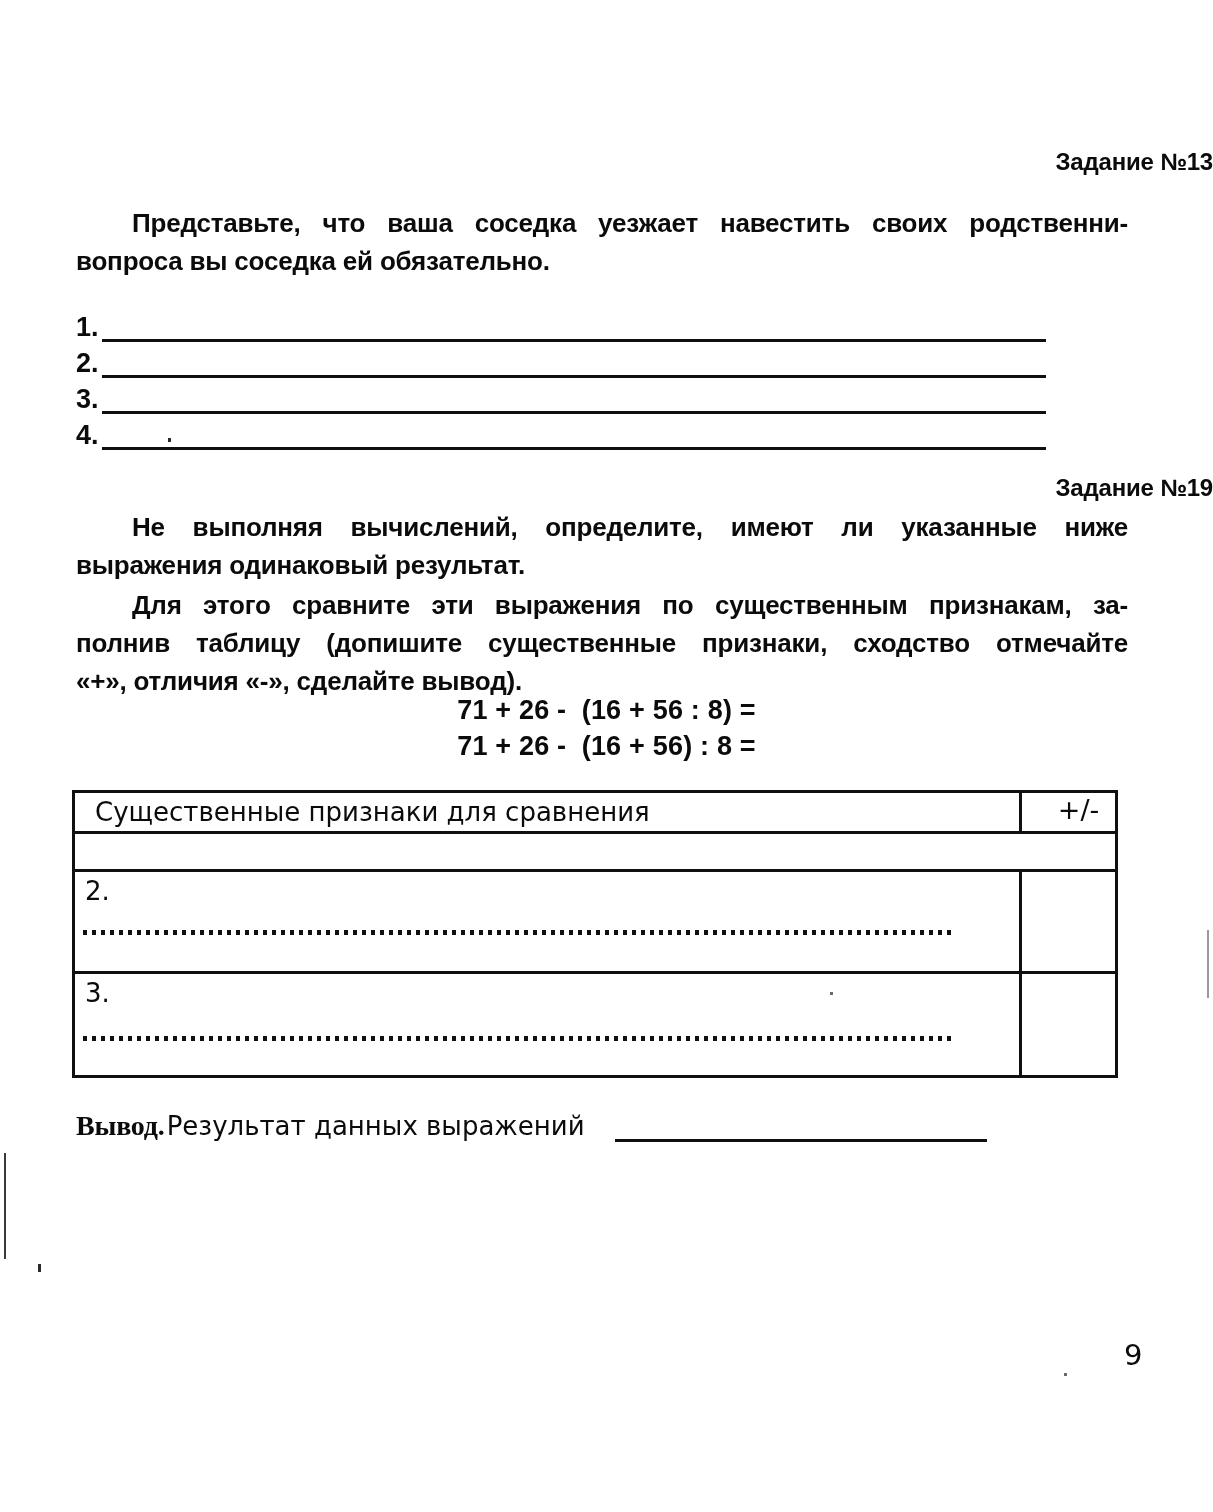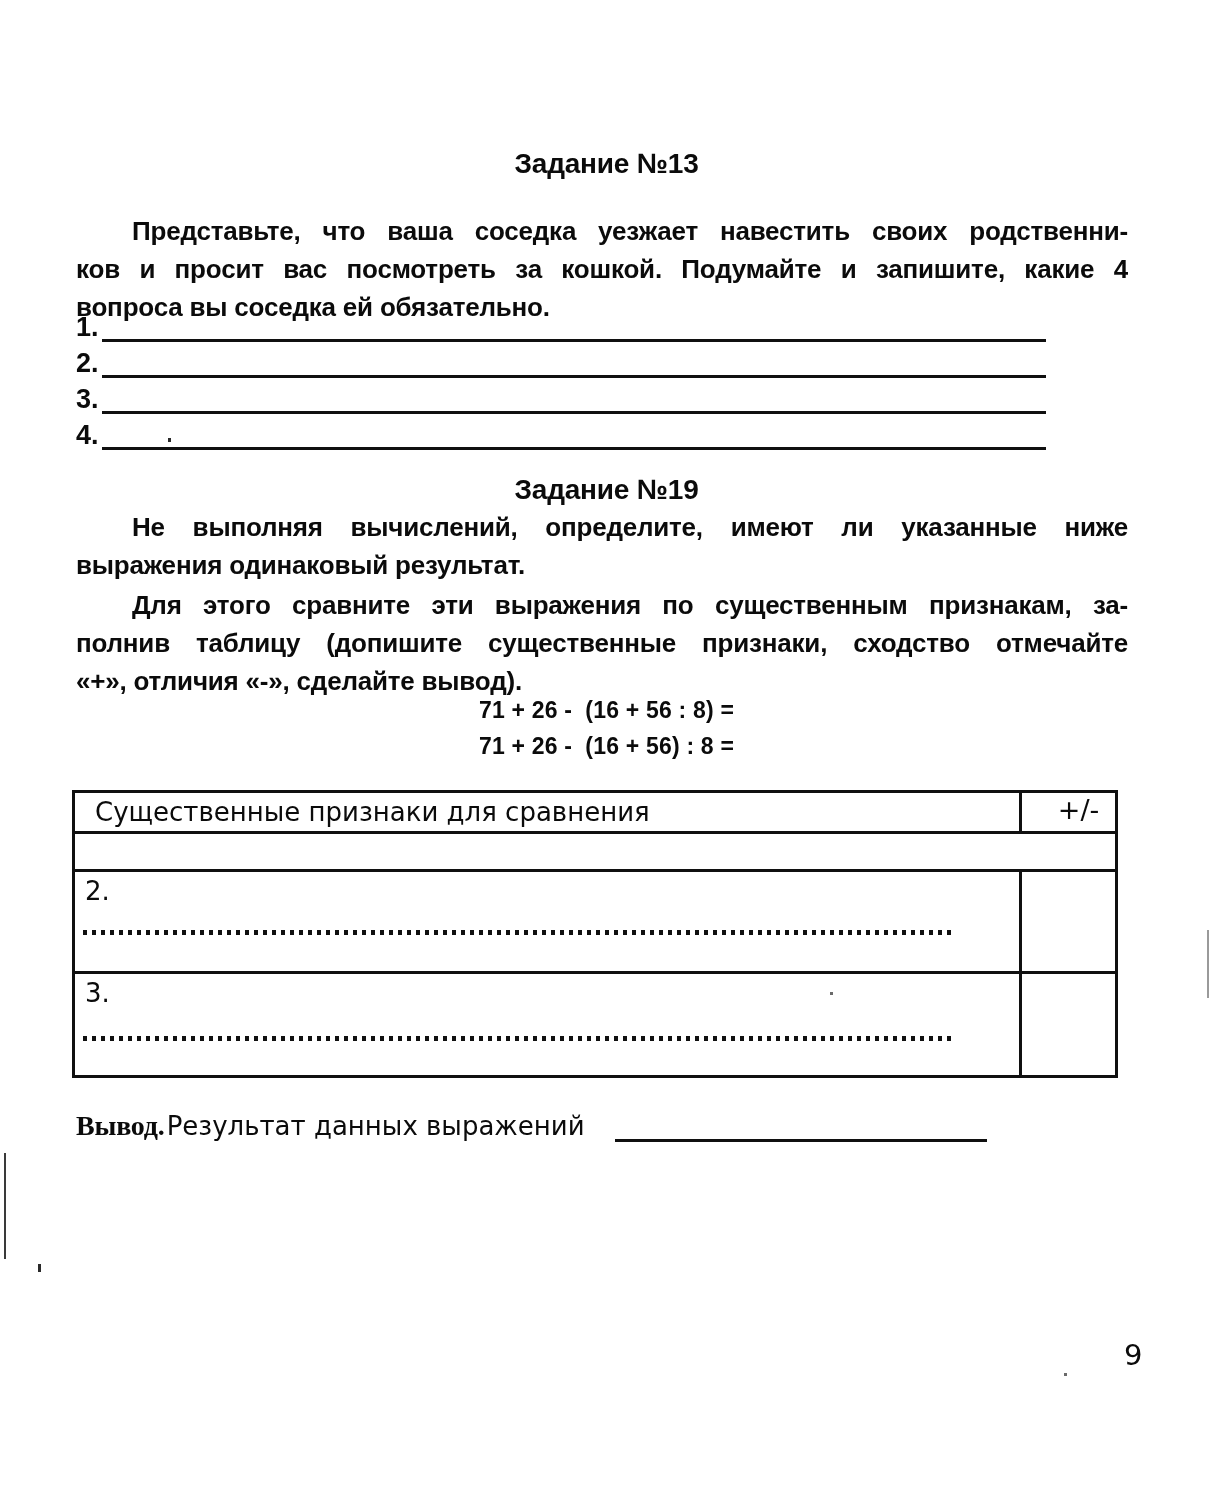--- a/index.html
+++ b/index.html
@@ -7,60 +7,60 @@
     position:relative;
     width:1213px; height:1512px;
     background:#ffffff;
     color:#0b0b0b;
     font-family:"Liberation Sans", sans-serif;
     overflow:hidden;
   }
 
   .task-title {
     position:absolute; left:0; width:1213px;
-    text-align:center;
-    font-size:28px; font-weight:bold;
+    text-align:right;
+    font-size:24px; font-weight:bold;
     letter-spacing:-0.2px;
   }
   #title13 { top:148px; }
   #title14 { top:474px; }
 
   .para {
     position:absolute; left:76px; width:1052px;
     font-size:26px; font-weight:bold;
     letter-spacing:-0.2px;
   }
   .para .line {
     height:38px; line-height:38px;
     text-align:justify; text-align-last:justify;
     overflow:hidden; white-space:nowrap;
   }
   .para .line.first { padding-left:56px; }
   .para .line.last { text-align-last:left; }
 
-  #para13 { top:212px; }
+  #para13 { top:204px; }
   #para14a { top:508px; }
   #para14b { top:586px; }
 
   .blanks { position:absolute; left:76px; top:306px; width:970px; }
   .blank-row { display:flex; height:36px; align-items:flex-end; }
   .blank-row .num {
     font-size:27px; font-weight:bold; line-height:30px;
     padding-right:3px;
   }
   .blank-row .rule {
     flex:1; border-bottom:3px solid #101010; height:28px;
   }
 
   .expressions {
     position:absolute; left:0; top:692px; width:1213px;
     text-align:center;
   }
   .expr {
-    font-size:23px; font-weight:bold; line-height:36px;
+    font-size:27px; font-weight:bold; line-height:36px;
     white-space:pre; letter-spacing:0.2px;
     font-family:"Liberation Sans", sans-serif;
   }
 
   .comp-table {
     position:absolute; left:72px; top:790px; width:1046px;
     border:3px solid #101010;
     box-sizing:border-box;
     font-family:"DejaVu Sans", sans-serif;
     font-size:26px; font-weight:normal;
@@ -125,21 +125,20 @@
 </style>
 </head>
 <body>
 
 <div class="page">
 
   <div id="title13" class="task-title">Задание №13</div>
 
   <div id="para13" class="para">
     <div class="line first">Представьте, что ваша соседка уезжает навестить своих родственни-</div>
-    <div class="line">ков и просит вас посмотреть за кошкой. Подумайте и запишите, какие 4</div>
     <div class="line last">вопроса вы соседка ей обязательно.</div>
   </div>
 
   <div class="blanks">
     <div class="blank-row">
       <span class="num">1.</span>
       <span class="rule"></span>
     </div>
     <div class="blank-row">
       <span class="num">2.</span>

